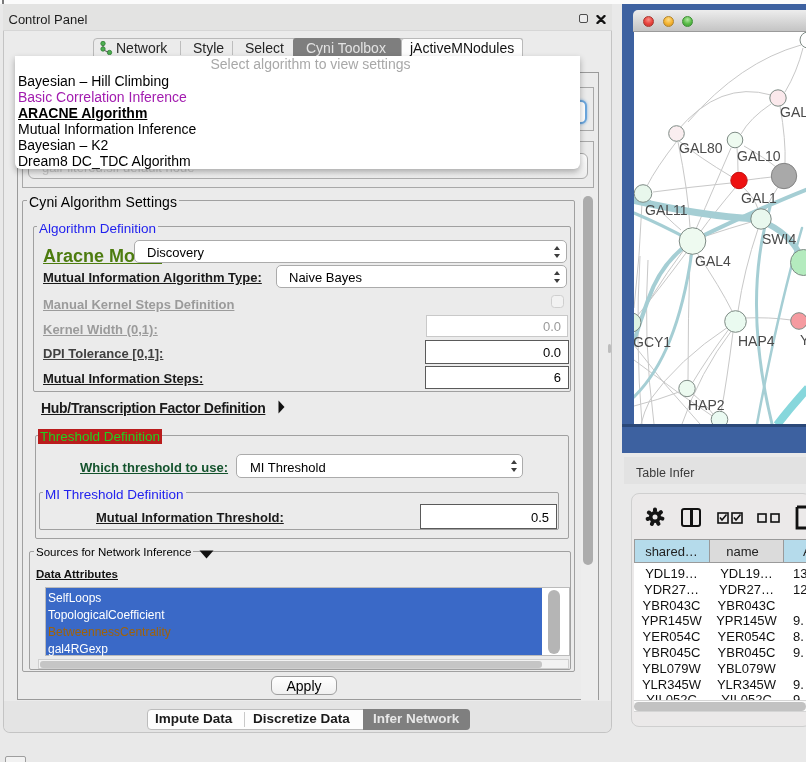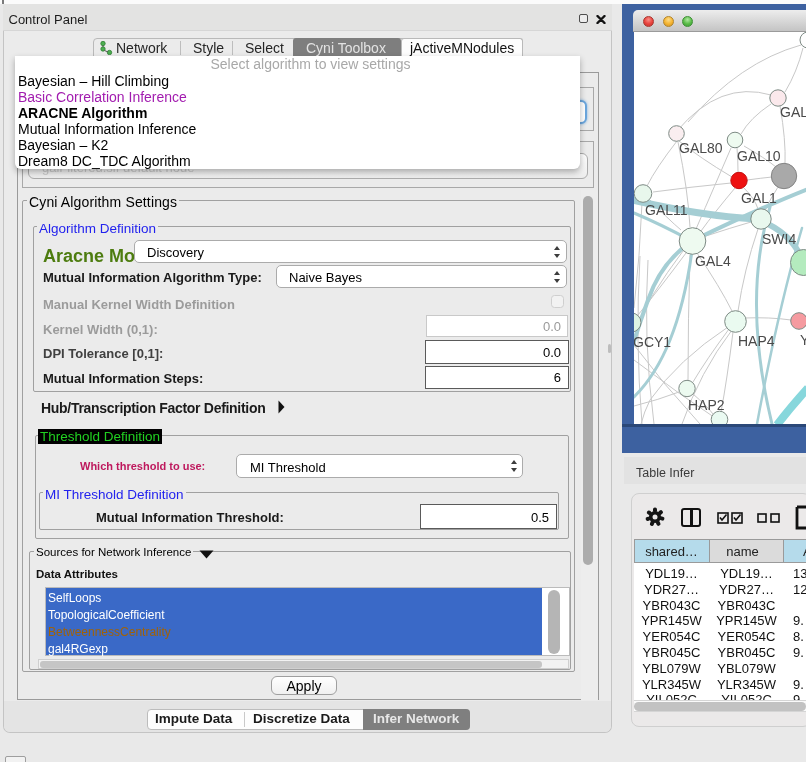--- a/index.html
+++ b/index.html
@@ -1,19 +1,19 @@
 <!DOCTYPE html>
 <html><head>
 <meta charset="utf-8">
 <style>
   * { margin:0; padding:0; box-sizing:border-box; }
   html,body { width:806px; height:762px; overflow:hidden; }
   body { font-family:"Liberation Sans", sans-serif; background:#e9e9e9; position:relative; }
   .abs { position:absolute; }
-  .bold { font-weight:bold; }
+  .bold { font-weight:bold;text-decoration:underline; }
 </style>
 </head>
 <body>
 
 <div class="abs" style="left:0;top:0;width:806px;height:4px;background:#fbfbfb;"></div>
 <div class="abs" style="left:2px;top:0;width:2px;height:4px;background:#7a7a7a;"></div>
 
 <div class="abs" style="left:3px;top:4px;width:609px;height:729px;background:#ebebeb;border:1px solid #c4c4c4;border-top:none;border-radius:0 0 7px 7px;"></div>
 
 <div class="abs" style="left:3px;top:4px;width:609px;height:27px;background:#e3e3e2;border-bottom:1px solid #d6d6d6;"></div>
@@ -67,44 +67,44 @@
   </svg>
 
 <div class="abs bold" style="left:43px;top:270px;font-size:13px;color:#1a1a1a;">Mutual Information Algorithm Type:</div>
 <div class="abs combo" style="left:276px;top:265px;width:291px;height:23px;background:#fff;border:1px solid #ababab;border-radius:5px;"></div>
 <div class="abs" style="left:289px;top:270px;font-size:13px;color:#000;">Naive Bayes</div>
 <svg class="abs" style="left:553px;top:271px;" width="8" height="12" viewBox="0 0 8 12">
     <path d="M4 0 L7 4 L1 4 Z" fill="#3c3c3c"></path>
     <path d="M4 12 L7 8 L1 8 Z" fill="#3c3c3c"></path>
   </svg>
 
-<div class="abs bold" style="left:43px;top:297px;font-size:13px;color:#9b9b9b;">Manual Kernel Width Definition</div>
+<div class="abs bold" style="left:43px;top:297px;font-size:13px;color:#9b9b9b;">Manual Kernel Steps Definition</div>
 <div class="abs" style="left:551px;top:295px;width:13px;height:13px;background:#f2f2f2;border:1px solid #cfcfcf;border-radius:3.5px;"></div>
 
 <div class="abs bold" style="left:43px;top:322px;font-size:13px;color:#9b9b9b;">Kernel Width (0,1):</div>
 <div class="abs" style="left:426px;top:315px;width:142px;height:22px;background:#fff;border:1px solid #c9c9c9;"></div>
 <div class="abs" style="left:426px;top:319px;width:135px;font-size:13px;color:#9a9a9a;text-align:right;">0.0</div>
 
 <div class="abs bold" style="left:43px;top:346px;font-size:13px;color:#404040;">DPI Tolerance [0,1]:</div>
 <div class="abs" style="left:425px;top:340px;width:144px;height:24px;background:#fff;border:1px solid #5a5a5a;"></div>
 <div class="abs" style="left:425px;top:345px;width:136px;font-size:13px;color:#000;text-align:right;">0.0</div>
 
 <div class="abs bold" style="left:43px;top:371px;font-size:13px;color:#1a1a1a;">Mutual Information Steps:</div>
 <div class="abs" style="left:425px;top:366px;width:144px;height:23px;background:#fff;border:1px solid #5a5a5a;"></div>
 <div class="abs" style="left:425px;top:370px;width:136px;font-size:13px;color:#000;text-align:right;">6</div>
 
 <div class="abs bold" style="left:41px;top:400px;font-size:14px;letter-spacing:-0.3px;color:#1a1a1a;">Hub/Transcription Factor Definition</div>
 <svg class="abs" style="left:278px;top:400px;" width="7" height="14" viewBox="0 0 7 14">
     <path d="M0.5 0.5 L6.5 7 L0.5 13.5 Z" fill="#111"></path>
   </svg>
 
 <div class="abs" style="left:35px;top:435px;width:534px;height:104px;border:1px solid #a0a0a0;border-radius:2px;"></div>
-<div class="abs" style="left:38px;top:429px;font-size:13.5px;color:#21d021;background:#000000;padding:0 2px;">Threshold Definition</div>
-
-<div class="abs bold" style="left:80px;top:460px;font-size:11px;color:#be185d;">Which threshold to use:</div>
+<div class="abs" style="left:38px;top:429px;font-size:13.5px;color:#21d021;background:#b91c1c;padding:0 2px;">Threshold Definition</div>
+
+<div class="abs bold" style="left:80px;top:460px;font-size:13px;color:#14532d;">Which threshold to use:</div>
 <div class="abs combo" style="left:236px;top:454px;width:287px;height:24px;background:#fff;border:1px solid #ababab;border-radius:5px;"></div>
 <div class="abs" style="left:250px;top:460px;font-size:13px;color:#000;">MI Threshold</div>
 <svg class="abs" style="left:510px;top:460px;" width="8" height="12" viewBox="0 0 8 12">
     <path d="M4 0 L7 4 L1 4 Z" fill="#3c3c3c"></path>
     <path d="M4 12 L7 8 L1 8 Z" fill="#3c3c3c"></path>
   </svg>
 
 <div class="abs" style="left:39px;top:492px;width:520px;height:38px;border:1px solid #a0a0a0;border-radius:2px;"></div>
 <div class="abs" style="left:43px;top:487px;font-size:13.5px;color:#2222ee;background:#ebebeb;padding:0 2px;">MI Threshold Definition</div>
 <div class="abs bold" style="left:48px;top:510px;font-size:13px;color:#1a1a1a;padding-left:48px;">Mutual Information Threshold:</div>

